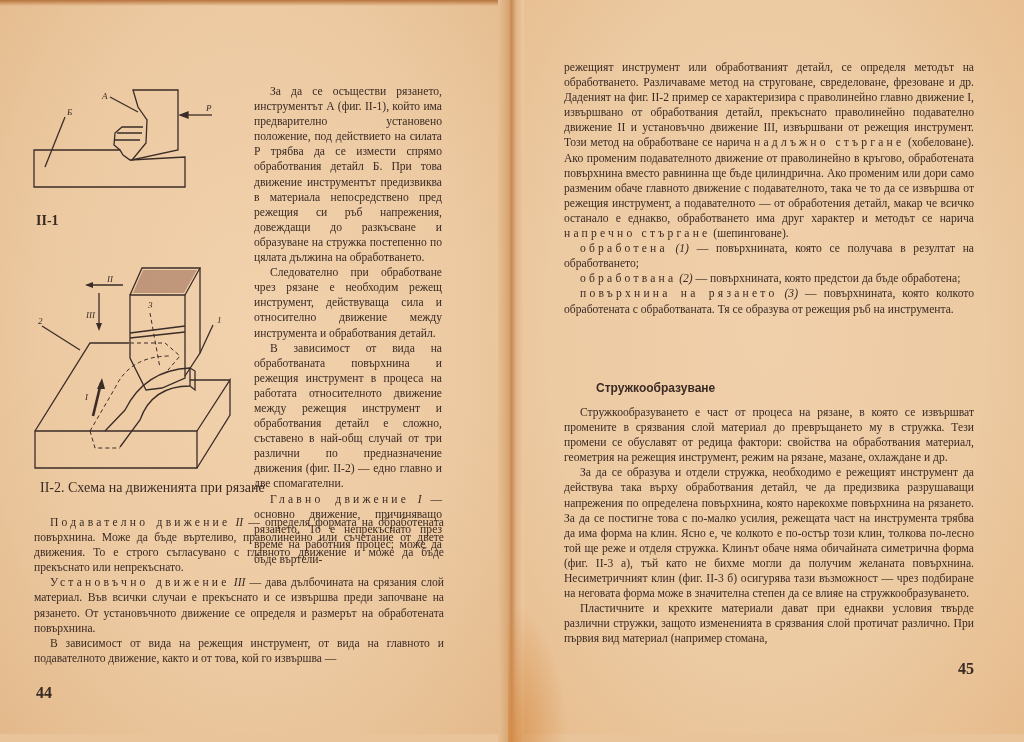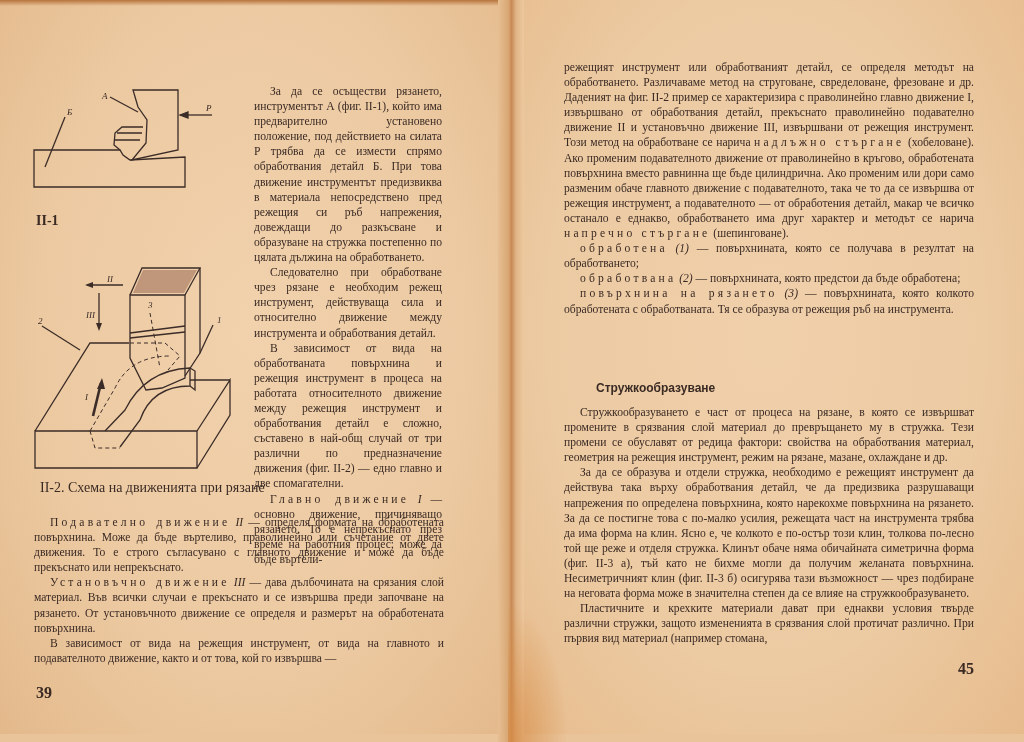--- a/index.html
+++ b/index.html
@@ -109,21 +109,21 @@
       <p>В зависимост от вида на обработваната повърхнина и режещия инструмент в процеса на работата относителното движение между режещия инструмент и обработвания детайл е сложно, съставено в най-общ случай от три различни по предназначение движения (фиг. II-2) — едно главно и две спомагателни.</p>
       <p><span class="sp">Главно движение</span> <span class="it">I</span><span> — основно движение, причиняващо рязането. То е непрекъснато през време на работния процес; може да бъде въртели-</span></p>
     </div>
 
     <div class="text" style="left:34px;top:515px;width:410px;">
       <p><span class="sp">Подавателно движение</span> <span class="it">II</span><span> — определя формата на обработената повърхнина. Може да бъде въртеливо, праволинейно или съчетание от двете движения. То е строго съгласувано с главното движение и може да бъде прекъснато или непрекъснато.</span></p>
       <p><span class="sp">Установъчно движение</span> <span class="it">III</span><span> — дава дълбочината на срязания слой материал. Във всички случаи е прекъснато и се извършва преди започване на рязането. От установъчното движение се определя и размерът на обработената повърхнина.</span></p>
       <p>В зависимост от вида на режещия инструмент, от вида на главното и подавателното движение, както и от това, кой го извършва —</p>
     </div>
 
-    <div class="pagenum" style="left:36px;top:684px;">39</div>
+    <div class="pagenum" style="left:36px;top:684px;">44</div>
   </div>
 
   <div class="page right">
     <div class="text" style="left:56px;top:60px;width:410px;">
       <p class="noindent"><span>режещият инструмент или обработваният детайл, се определя методът на обработването. Различаваме метод на струговане, свределоване, фрезоване и др. Даденият на фиг. II-2 пример се характеризира с праволинейно главно движение I, извършвано от обработвания детайл, прекъснато праволинейно подавателно движение II и установъчно движение III, извършвани от режещия инструмент. Този метод на обработване се нарича </span><span class="sp">надлъжно стъргане</span><span> (хобеловане). Ако променим подавателното движение от праволинейно в кръгово, обработената повърхнина вместо равнинна ще бъде цилиндрична. Ако променим или дори само разменим обаче главното движение с подавателното, така че то да се извършва от режещия инструмент, а подавателното — от обработения детайл, макар че всичко останало е еднакво, обработването има друг характер и методът се нарича </span><span class="sp">напречно стъргане</span><span> (шепинговане).</span></p>
       <p><span class="sp">обработена</span> <span class="it">(1)</span><span> — повърхнината, която се получава в резултат на обработването;</span></p>
       <p><span class="sp">обработвана</span> <span class="it">(2)</span><span> — повърхнината, която предстои да бъде обработена;</span></p>
       <p><span class="sp">повърхнина на рязането</span> <span class="it">(3)</span><span> — повърхнината, която колкото обработената с обработваната. Тя се образува от режещия ръб на инструмента.</span></p>
     </div>
 

